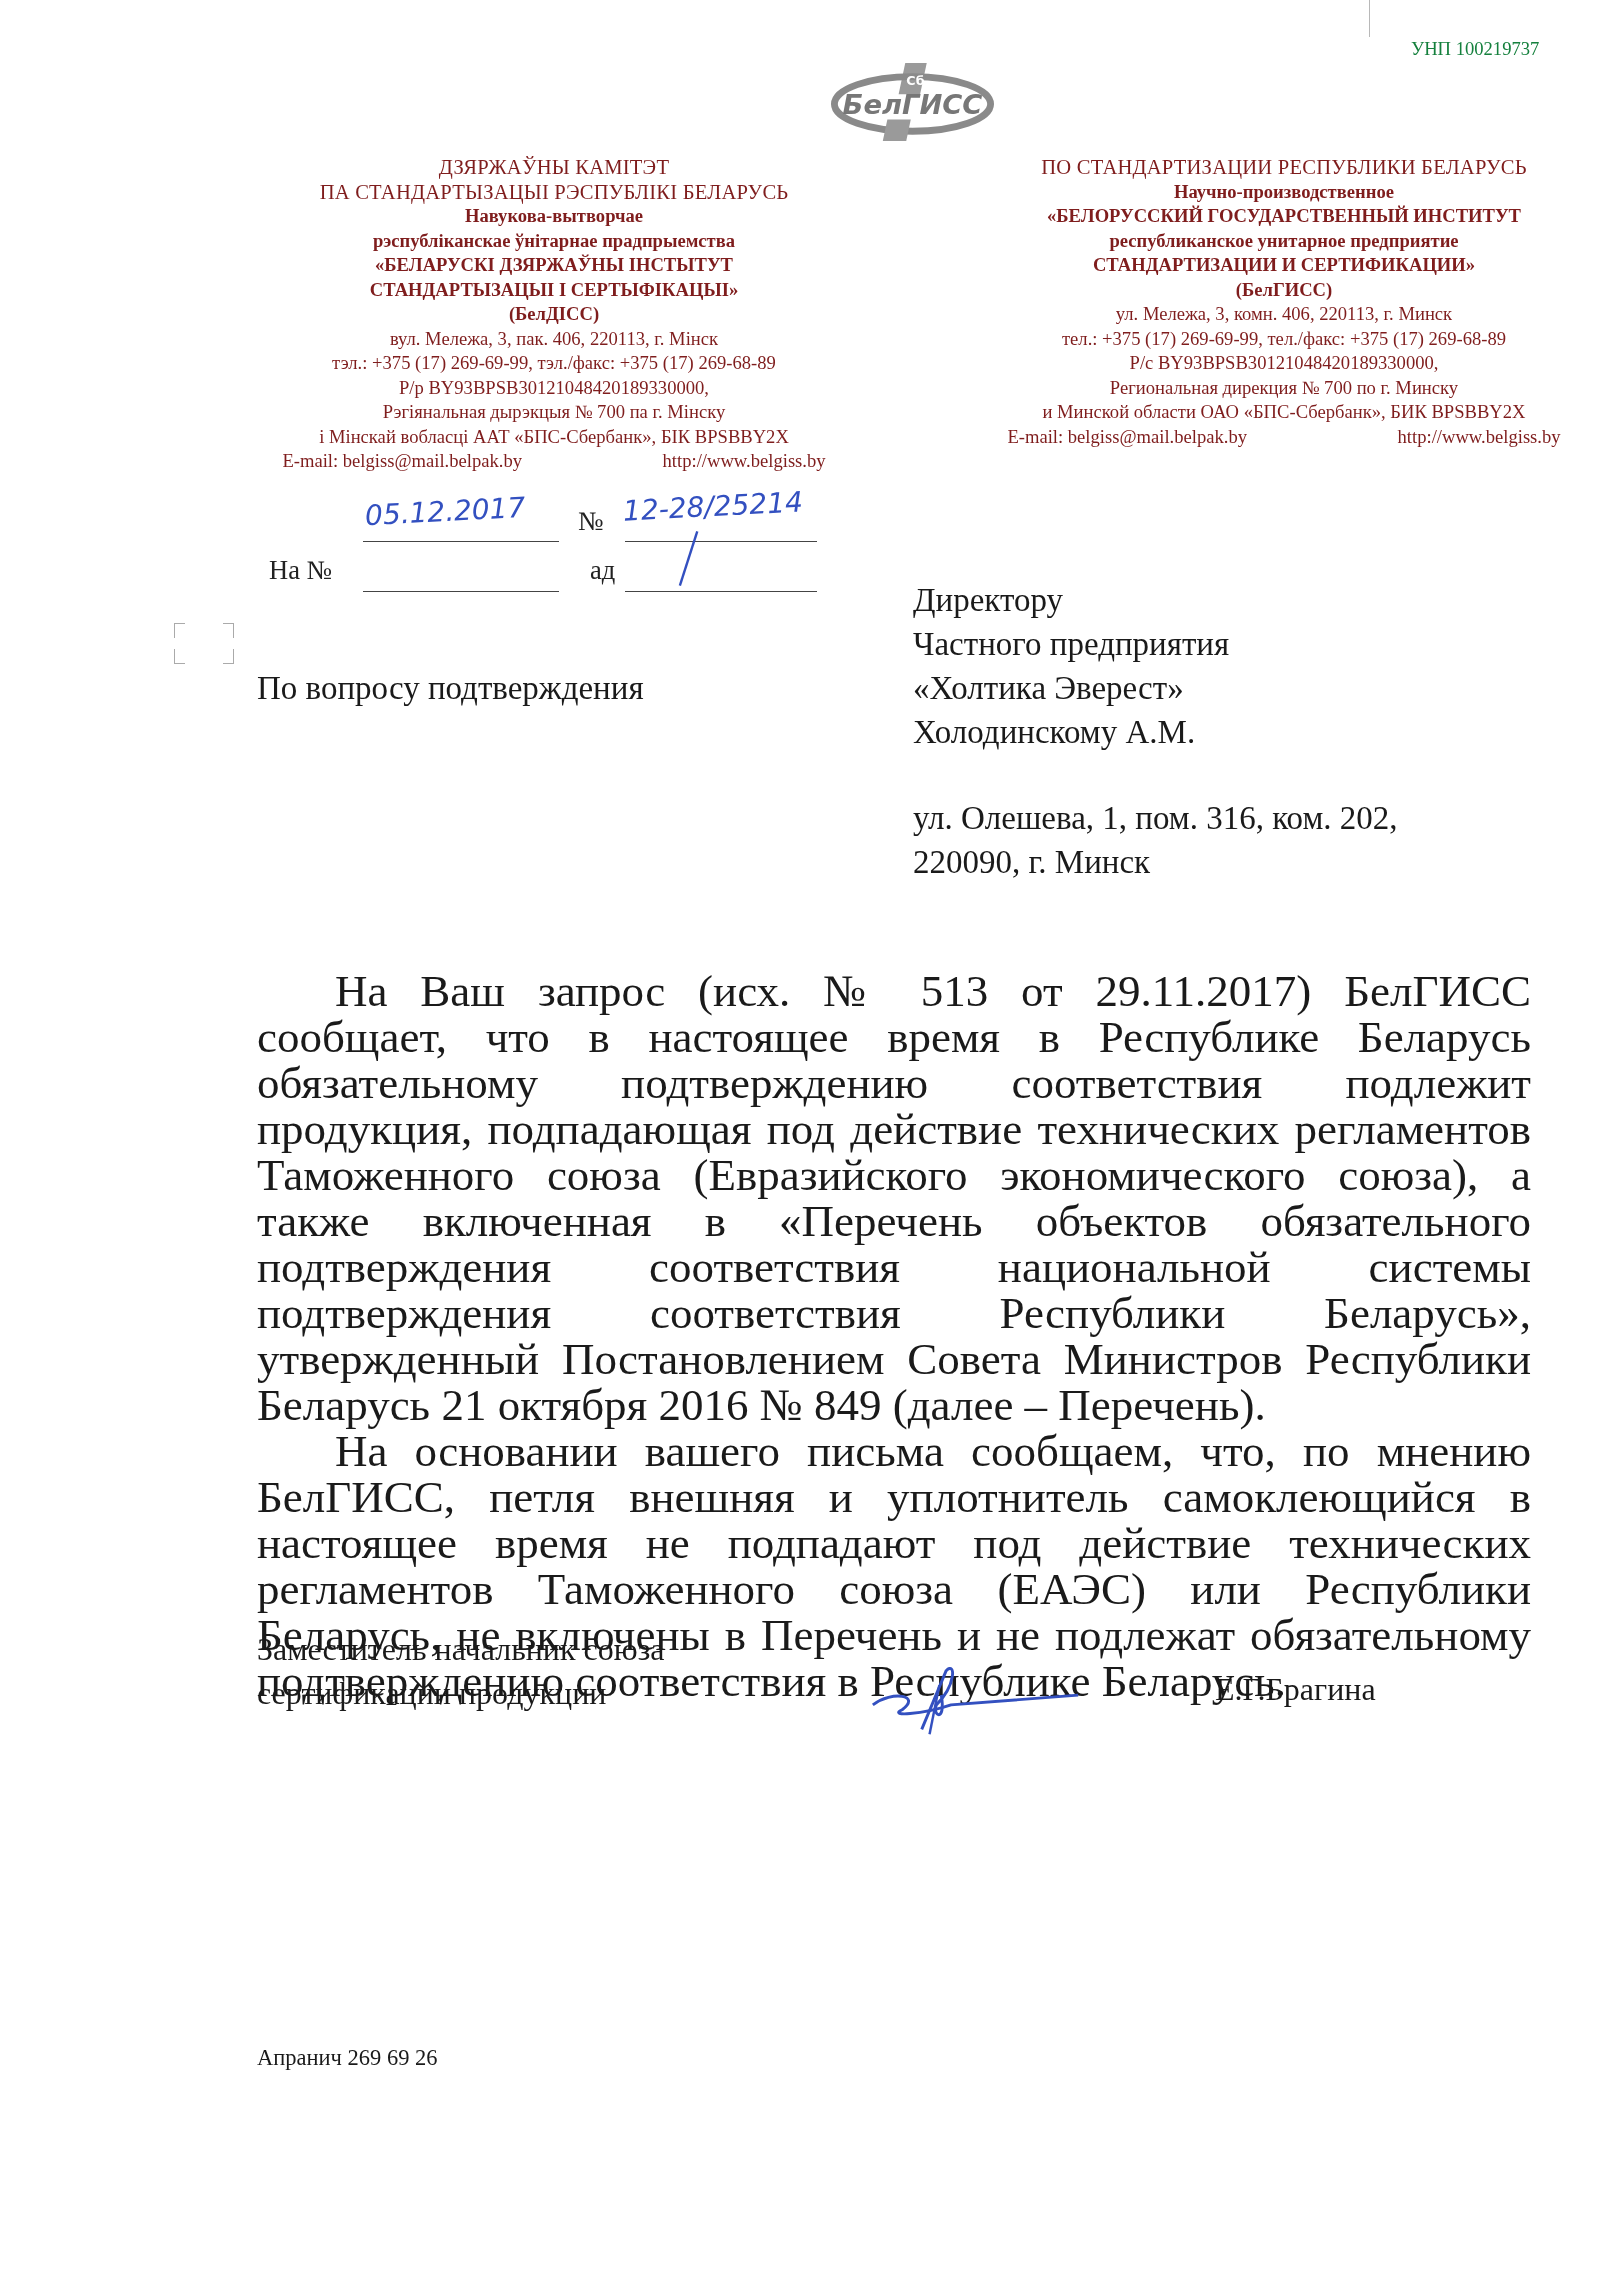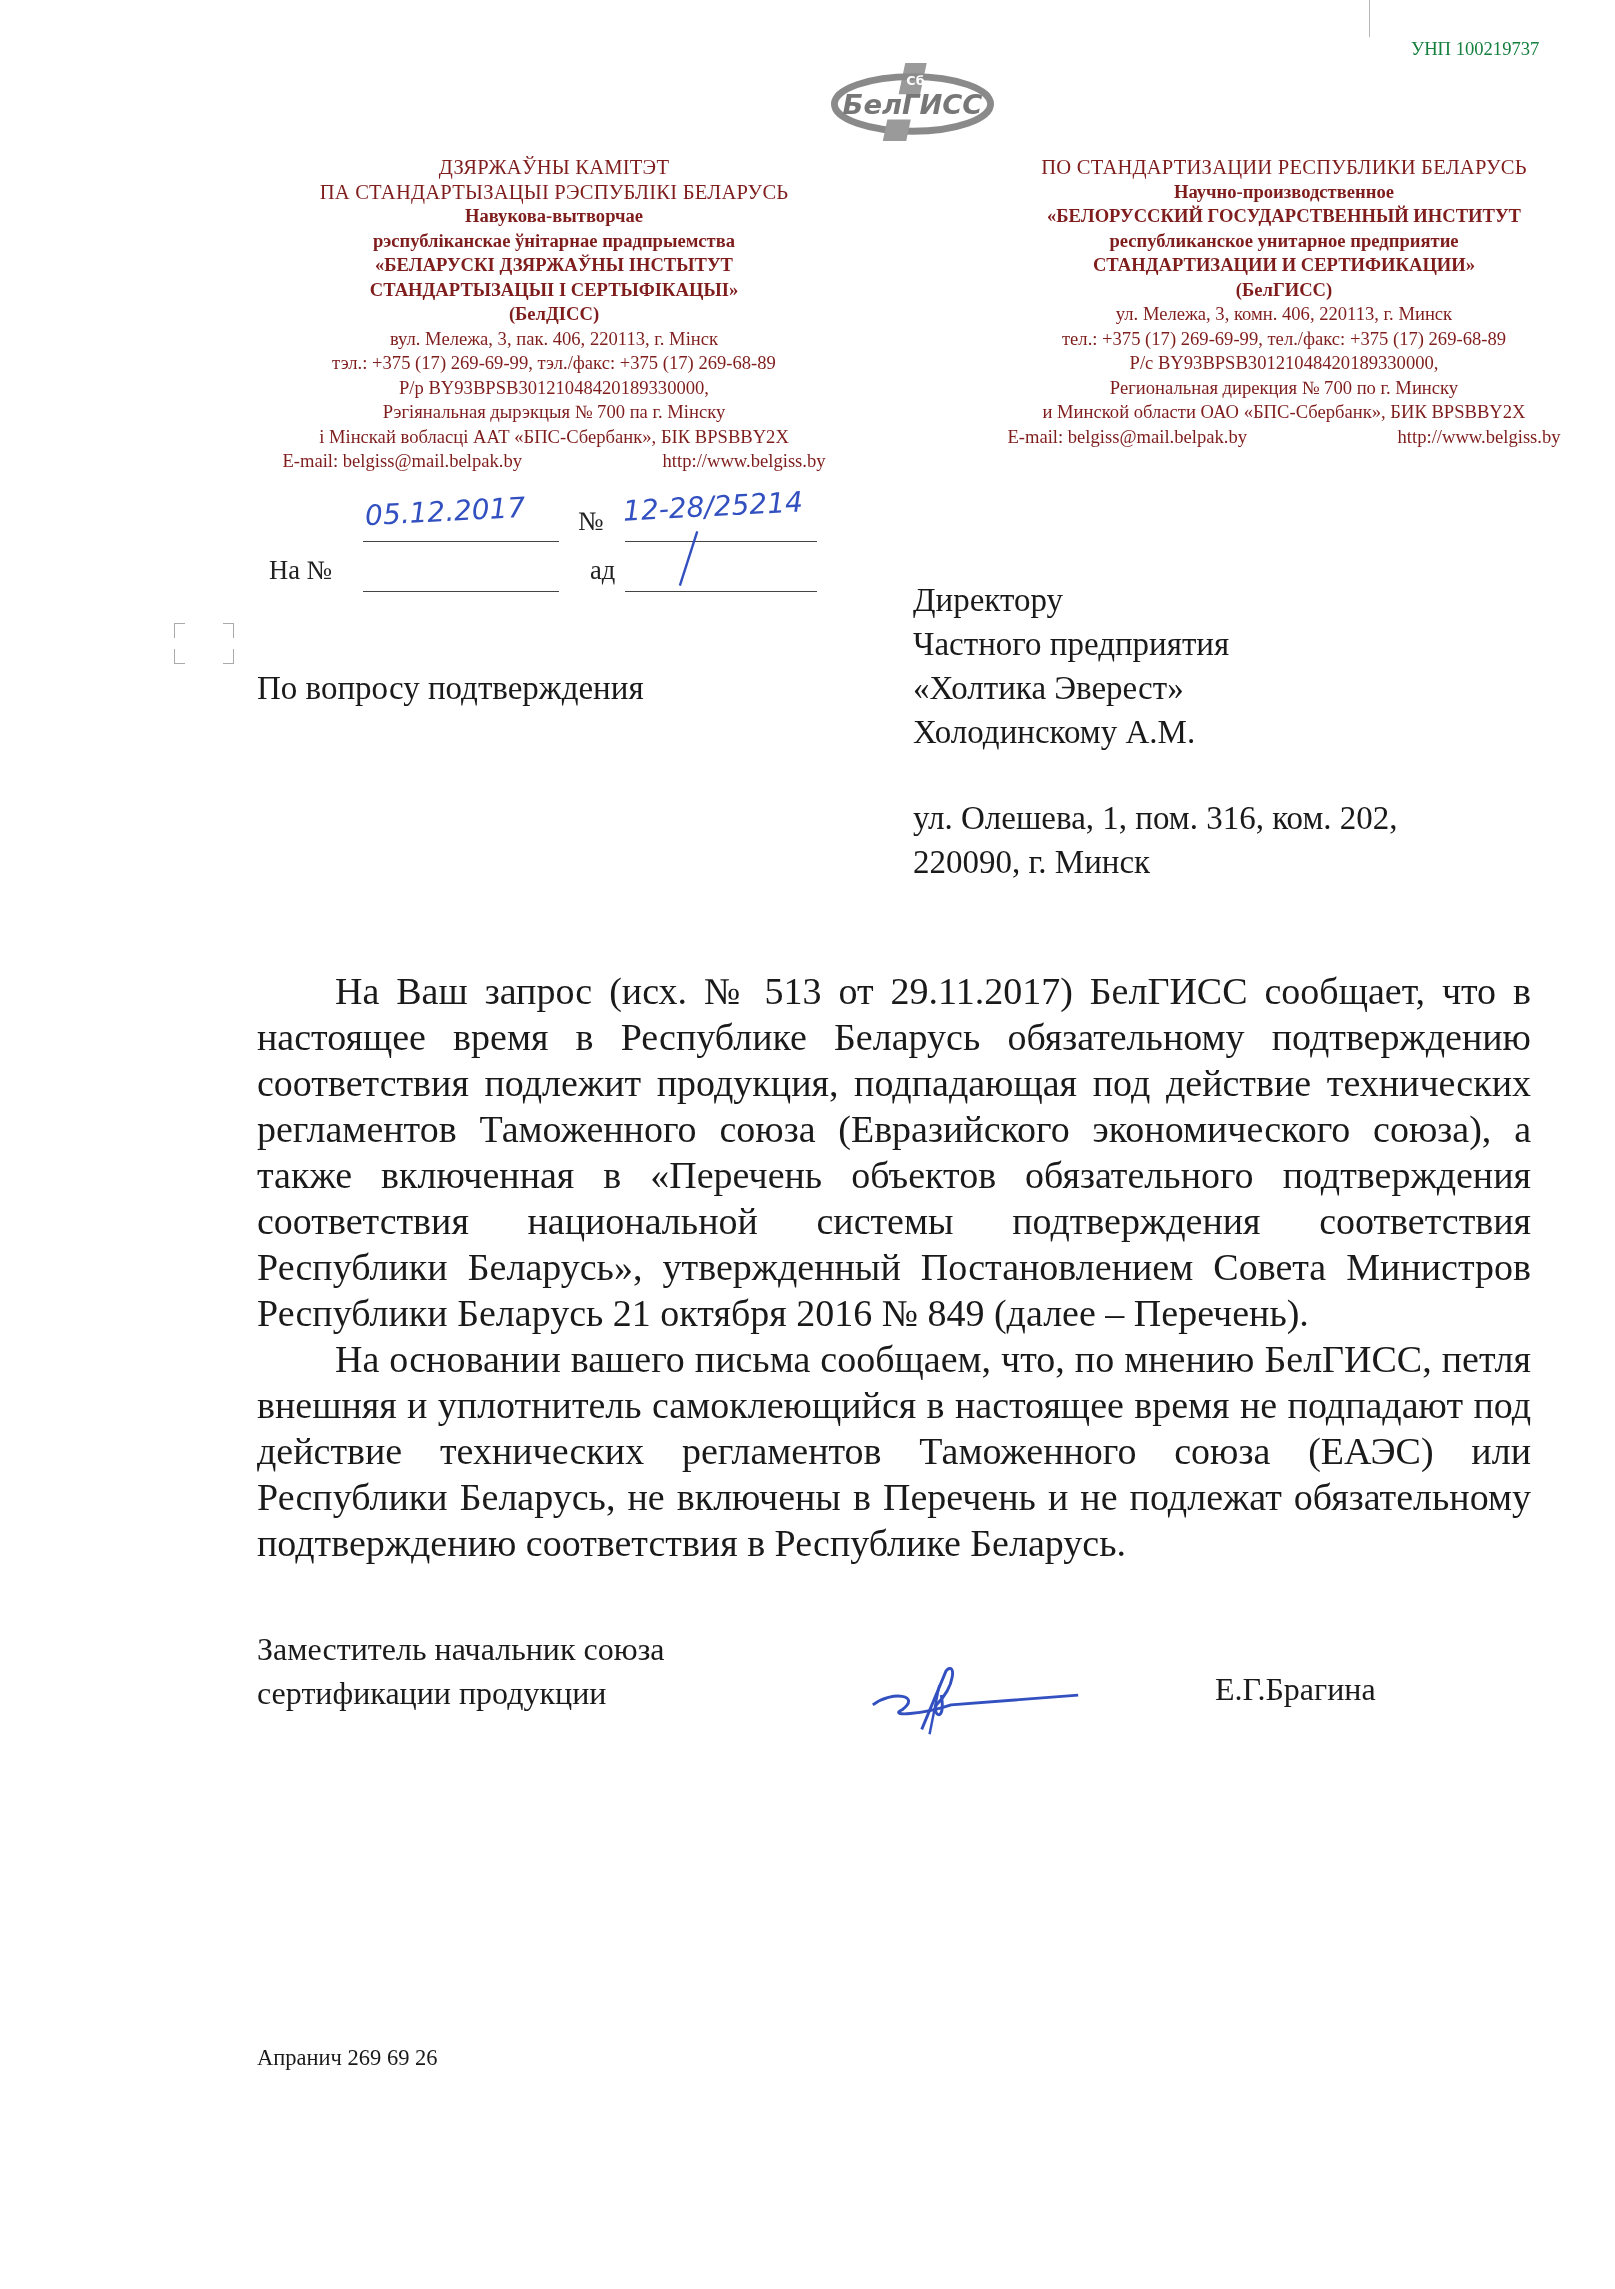--- a/index.html
+++ b/index.html
@@ -15,21 +15,21 @@
   .hdr-left { left:255px; top:155px; width:598px; }
   .hdr-right { left:980px; top:155px; width:608px; }
   .hdr .row2 { display:flex; justify-content:space-between; padding:0 27.4px; }
   .regline { position:absolute; font-size:26.5px; color:#222; }
   .uline { position:absolute; height:1px; background:#444; }
   .hand { position:absolute; font-family:"DejaVu Sans", sans-serif; font-style:italic; color:#3350c0; font-size:28px; transform:rotate(-3deg); }
   .marks { position:absolute; border-color:#aaa; border-style:solid; width:9.8px; height:13.7px; }
   .subject { left:257px; top:667px; font-size:33px; line-height:43px; }
   .addressee { left:913px; top:578px; font-size:33px; line-height:44px; }
   .address { left:913px; top:796px; font-size:33px; line-height:44px; }
-  .body-text { left:257px; top:968px; width:1274px; font-size:38px; line-height:46px; text-align:justify; }
+  .body-text { left:257px; top:968px; width:1274px; font-size:45px; line-height:46px; text-align:justify; }
   .body-text p { margin:0; text-indent:78px; }
   .sign-left { left:257px; top:1627px; font-size:32px; line-height:44px; }
   .sign-name { left:1215px; top:1671px; font-size:32px; }
   .signature { left:863px; top:1656px; width:225px; height:88px; }
   .executor { left:257px; top:2045px; font-size:22.5px; }
 </style>
 </head>
 <body>
 
 <div class="vline" style="left:1369px; top:0; height:37px;"></div>

